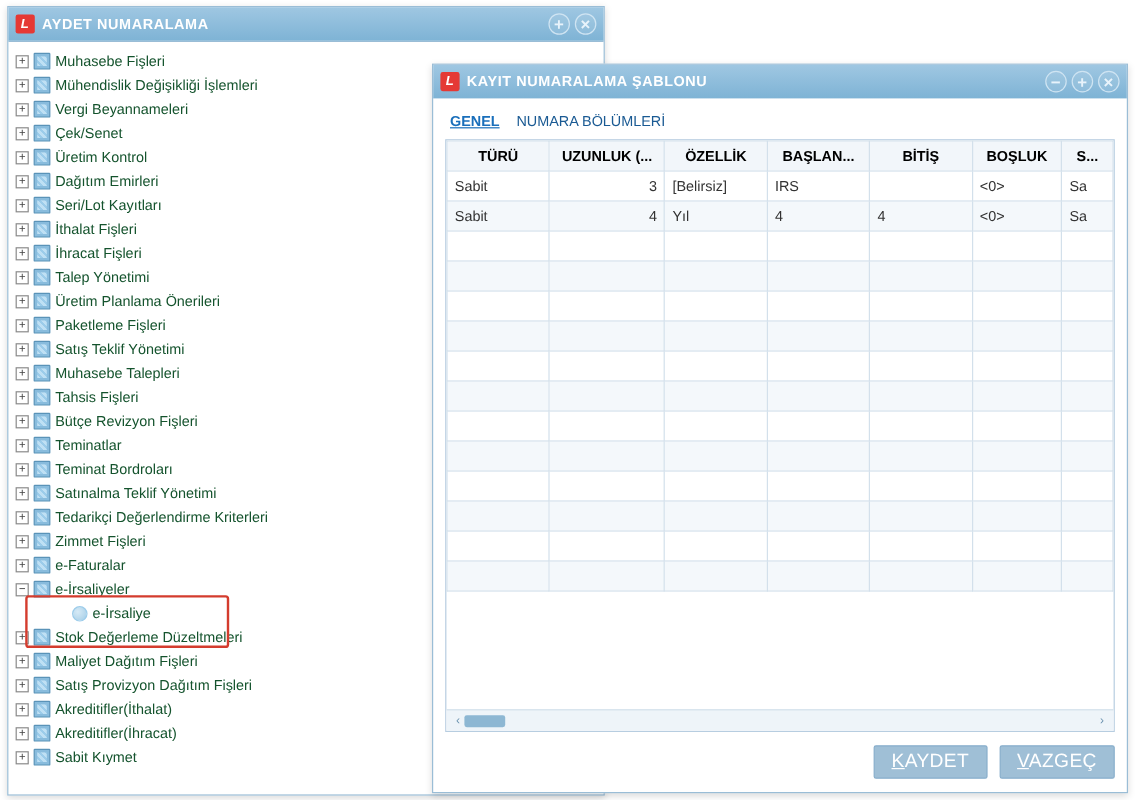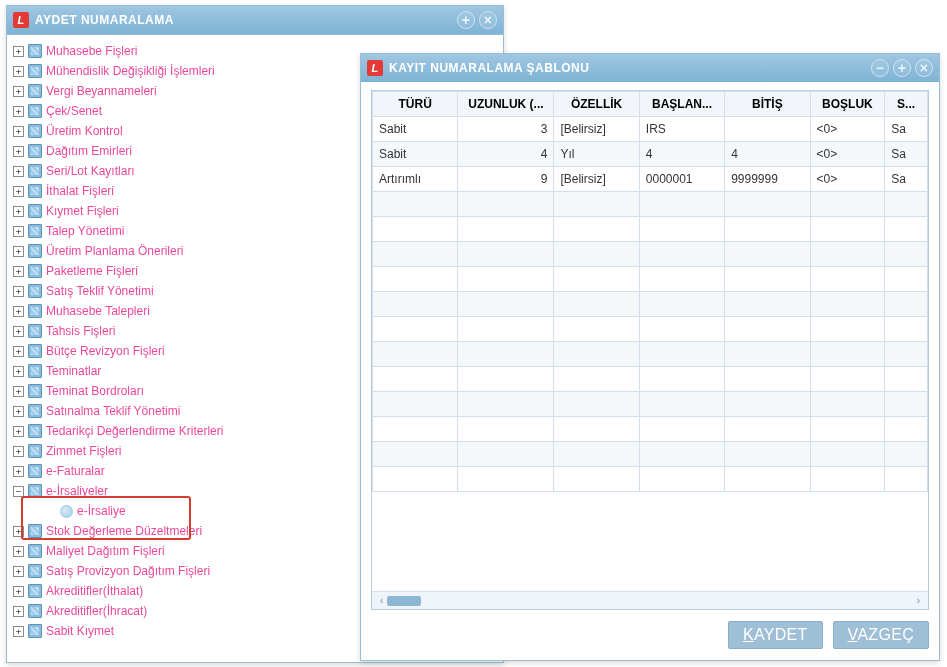--- a/index.html
+++ b/index.html
@@ -96,21 +96,21 @@
     content:"";
     position:absolute; inset:2px;
     background: repeating-linear-gradient(45deg,#bfe0f4 0 2px,#9cccea 2px 4px);
   }
   .node-icon.leaf {
     width:13px;height:13px;
     border-radius:50%;
     background: radial-gradient(circle at 35% 35%, #d6eaf6, #b7d8ec 60%, #9cccea);
     border:1px solid #9cccea;
   }
-  .tree-row .label { color:#ec4899;text-align:right; }
+  .tree-row .label { color:#14532d;text-align:right; }
   .tree-row.child { padding-left: 32px; }
   .tree-row.child .expander{visibility:hidden;}
 
   .highlight-box {
     position:absolute;
     border:2px solid #d43c2e;
     border-radius:3px;
     pointer-events:none;
   }
 
@@ -258,21 +258,21 @@
         <span class="label">Seri/Lot Kayıtları</span>
       </div>
       <div class="tree-row">
         <span class="expander">+</span>
         <span class="node-icon module"></span>
         <span class="label">İthalat Fişleri</span>
       </div>
       <div class="tree-row">
         <span class="expander">+</span>
         <span class="node-icon module"></span>
-        <span class="label">Kıymet Fişleri</span>
+        <span class="label">İhracat Fişleri</span>
       </div>
       <div class="tree-row">
         <span class="expander">+</span>
         <span class="node-icon module"></span>
         <span class="label">Talep Yönetimi</span>
       </div>
       <div class="tree-row">
         <span class="expander">+</span>
         <span class="node-icon module"></span>
         <span class="label">Üretim Planlama Önerileri</span>
@@ -382,20 +382,24 @@
     <span class="app-icon">L</span>
     <span>KAYIT NUMARALAMA ŞABLONU</span>
     <span class="fill"></span>
     <span class="win-btn">−</span>
     <span class="win-btn">+</span>
     <span class="win-btn">×</span>
   </div>
 
   <div class="modal-body">
 
+    <div class="tabs" id="tabs">
+        <span class="tab active">GENEL</span>
+        <span class="tab">NUMARA BÖLÜMLERİ</span>
+      </div>
 
     <div class="grid-wrap">
       <div class="grid">
         <table class="grid-tbl" id="grid-tbl">
           <thead>
               <tr id="grid-head">
                 <th style="width: 80px;">TÜRÜ</th>
                 <th style="width: 90px;">UZUNLUK (...</th>
                 <th style="width: 80px;">ÖZELLİK</th>
                 <th style="width: 80px;">BAŞLAN...</th>
@@ -417,29 +421,20 @@
               <tr>
                 <td>Sabit</td>
                 <td class="num">4</td>
                 <td>Yıl</td>
                 <td>4</td>
                 <td>4</td>
                 <td>&lt;0&gt;</td>
                 <td>Sa</td>
               </tr>
               <tr>
-                <td>Artırımlı</td>
-                <td class="num">9</td>
-                <td>[Belirsiz]</td>
-                <td>0000001</td>
-                <td>9999999</td>
-                <td>&lt;0&gt;</td>
-                <td>Sa</td>
-              </tr>
-              <tr>
                 <td>&nbsp;</td>
                 <td>&nbsp;</td>
                 <td>&nbsp;</td>
                 <td>&nbsp;</td>
                 <td>&nbsp;</td>
                 <td>&nbsp;</td>
                 <td>&nbsp;</td>
               </tr>
               <tr>
                 <td>&nbsp;</td>

